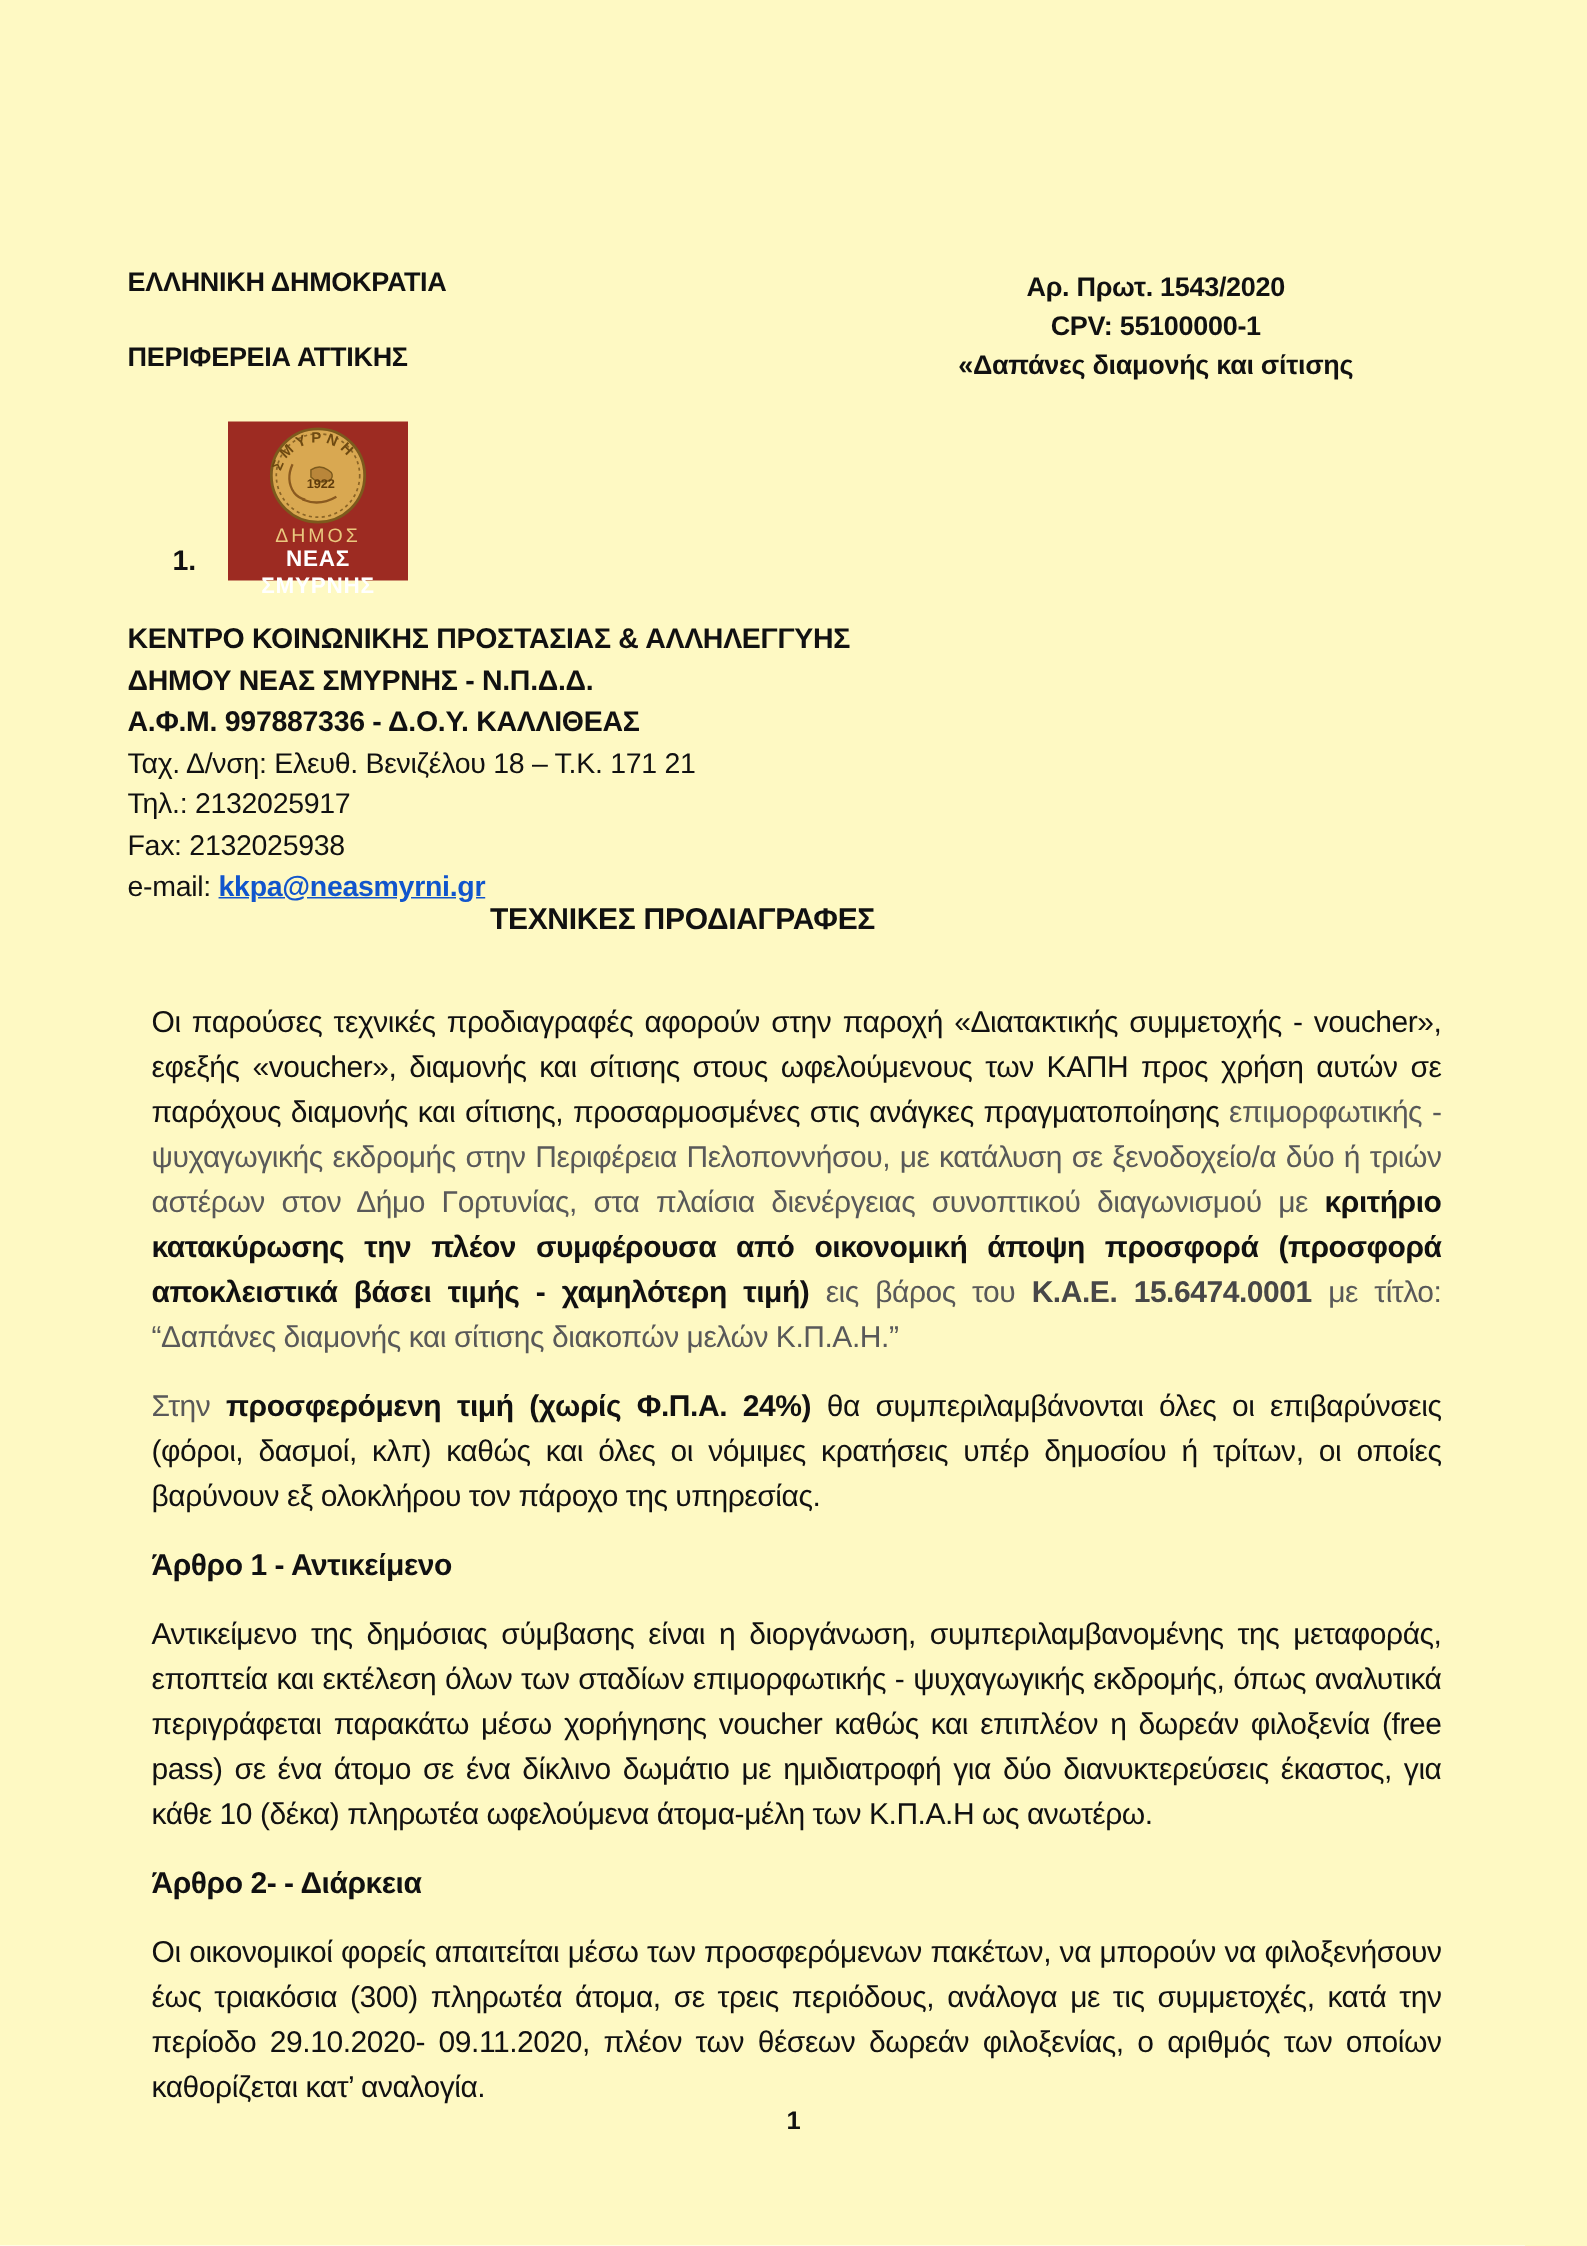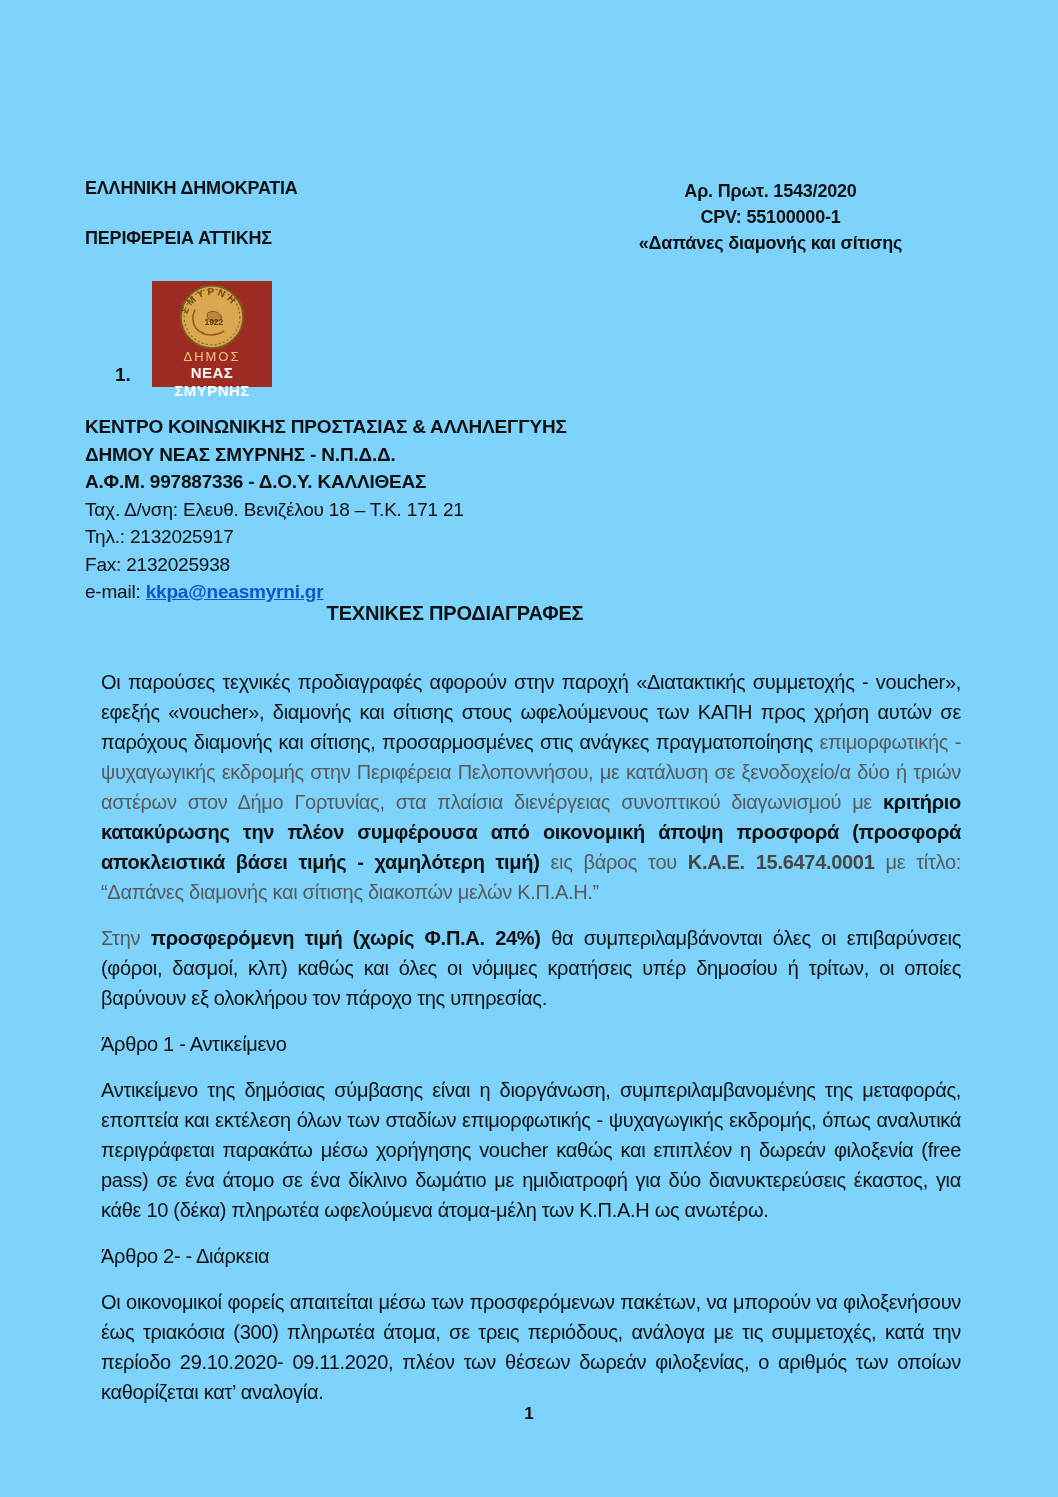--- a/index.html
+++ b/index.html
@@ -11,21 +11,21 @@
     --emphasis_dark:#474747;
     --text_black:#111111;
   }
   *{margin:0;padding:0;box-sizing:border-box;}
   html,body{background:#ffffff;}
   body{
     width:1058px;height:1497px;
     font-family:"Liberation Sans","DejaVu Sans",sans-serif;
     color:var(--text_black);
   }
-  .page{position:relative;width:1058px;height:1497px;background:#7dd3fc;overflow:hidden;}
+  .page{position:relative;width:1058px;height:1497px;background:#fef9c3;overflow:hidden;}
 
   
   .hleft{position:absolute;left:85px;top:178px;font-weight:bold;font-size:18px;letter-spacing:-0.2px;}
   .hleft .l2{margin-top:29px;}
 
   
   .hright{position:absolute;left:598px;top:178px;width:345px;text-align:center;
           font-weight:bold;font-size:18px;line-height:26px;letter-spacing:-0.2px;}
 
   
@@ -47,21 +47,21 @@
             font-weight:bold;font-size:20px;letter-spacing:-0.2px;}
 
   
   .content{position:absolute;left:85px;top:651px;width:892px;
            font-size:20px;line-height:30px;letter-spacing:-0.3px;text-align:justify;}
   .content p{margin:16px;}
   .t{color:var(--text_black);}
   .gray{color:var(--muted_gray);}
   .bold{font-weight:bold;}
   .bolddark{font-weight:bold;color:var(--emphasis_dark);}
-  .art-title{font-weight:normal;margin-top:30px;text-align:left;}
+  .art-title{font-weight:bold;margin-top:30px;text-align:left;}
 
   
   .footer{position:absolute;left:0;top:1404px;width:1058px;text-align:center;
           font-weight:bold;font-size:17px;}
 </style>
 </head>
 <body>
 
 <div class="page">
 

